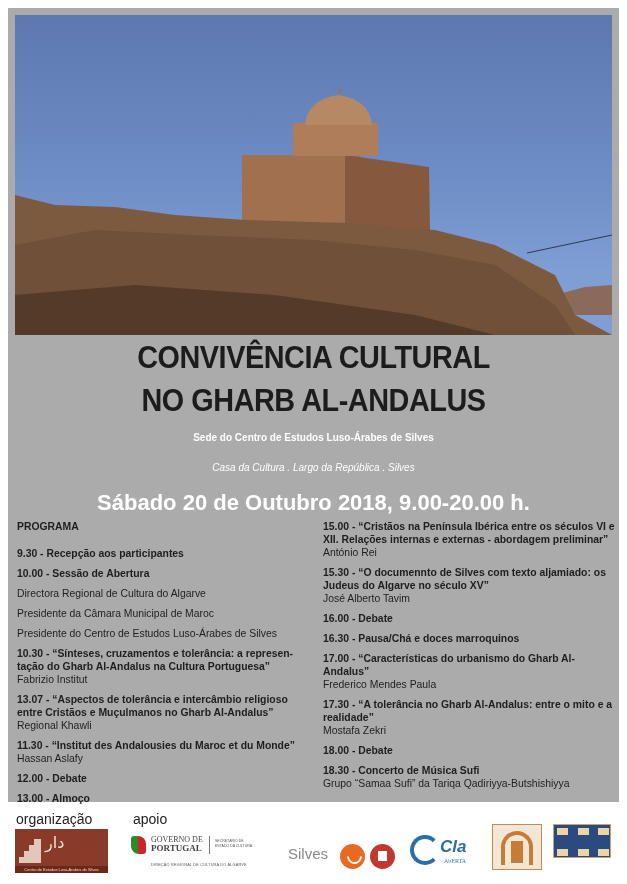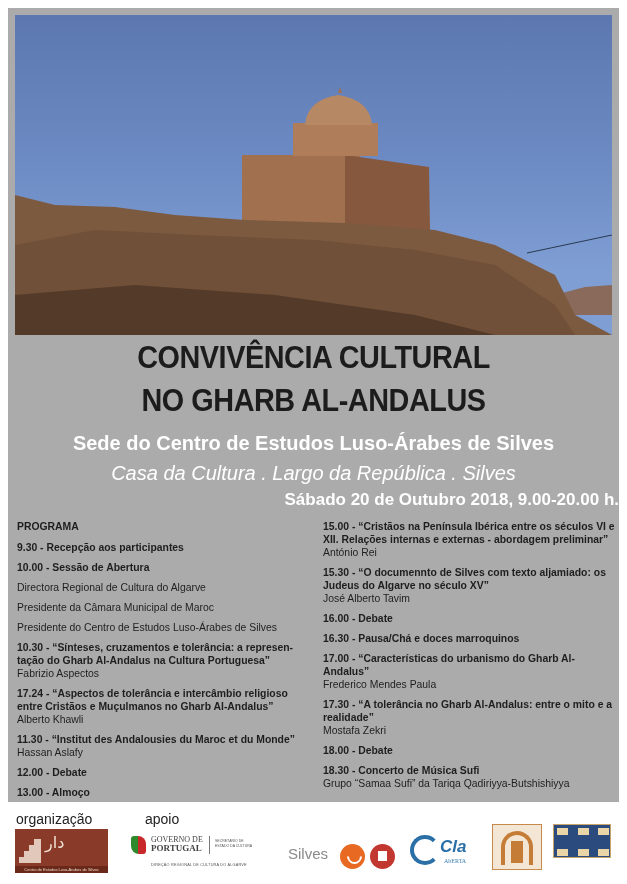--- a/index.html
+++ b/index.html
@@ -21,31 +21,31 @@
       position: absolute; left: 8px; width: 611px; text-align: center;
       font-family: "Liberation Sans", sans-serif; font-weight: bold;
       color: #1c1c1c; font-size: 31px; letter-spacing: -0.5px;
       transform: scaleX(0.93);
     }
     .title.l1 { top: 340px; }
     .title.l2 { top: 383px; }
 
     .sub {
       position: absolute; left: 8px; width: 611px; text-align: center; color: #ffffff;
-      font-size: 20px;
+      font-size: 10px;
     }
     .sub.venue { top: 432px; font-weight: bold; }
     .sub.address { top: 462px; font-weight: normal; font-style: italic; }
-    .sub.date { top: 490px; font-weight: bold; font-size: 17px; text-align: right; }
+    .sub.date { top: 490px; font-weight: bold; font-size: 22px; }
 
     .col { position: absolute; top: 520px; font-size: 10.4px; color: #1e1e1e; line-height: 13px; }
     .col.left { left: 17px; width: 295px; }
     .col.right { left: 323px; width: 296px; }
 
-    .prog-head { font-weight: bold; margin-bottom: 8px; }
+    .prog-head { font-weight: bold; margin-bottom: 14px; }
     .item { margin-bottom: 7px; }
     .item .t { font-weight: bold; }
     .item .p { font-weight: normal; }
 
     .footer-label { position: absolute; top: 811px; font-size: 14px; color: #222; }
     .logo { position: absolute; }
 
     .org-logo { left: 15px; top: 829px; width: 93px; height: 44px; background: #8a3a28; }
     .org-logo .stairs { position:absolute; left:4px; top:10px; width:22px; height:24px; }
     .org-logo .band { position:absolute; left:0; bottom:0; width:100%; height:7px; background:#6a2818; }
@@ -127,25 +127,25 @@
       <div class="p">Directora Regional de Cultura do Algarve</div>
     </div>
   <div class="item">
       <div class="p">Presidente da Câmara Municipal de Maroc</div>
     </div>
   <div class="item">
       <div class="p">Presidente do Centro de Estudos Luso-Árabes de Silves</div>
     </div>
   <div class="item">
     <div class="t">10.30 - “Sínteses, cruzamentos e tolerância: a represen-tação do Gharb Al-Andalus na Cultura Portuguesa”</div>
-    <div class="p">Fabrizio Aspectos</div>
-  </div>
-  <div class="item">
-    <div class="t">17.24 - “Aspectos de tolerância e intercâmbio religioso entre Cristãos e Muçulmanos no Gharb Al-Andalus”</div>
-    <div class="p">Alberto Khawli</div>
+    <div class="p">Fabrizio Institut</div>
+  </div>
+  <div class="item">
+    <div class="t">13.07 - “Aspectos de tolerância e intercâmbio religioso entre Cristãos e Muçulmanos no Gharb Al-Andalus”</div>
+    <div class="p">Regional Khawli</div>
   </div>
   <div class="item">
     <div class="t">11.30 - “Institut des Andalousies du Maroc et du Monde”</div>
     <div class="p">Hassan Aslafy</div>
   </div>
   <div class="item">
       <div class="t">12.00 - Debate</div>
     </div>
   <div class="item">
       <div class="t">13.00 - Almoço</div>
@@ -178,21 +178,21 @@
   <div class="item">
       <div class="t">18.00 - Debate</div>
     </div>
   <div class="item">
     <div class="t">18.30 - Concerto de Música Sufi</div>
     <div class="p">Grupo “Samaa Sufi” da Tariqa Qadiriyya-Butshishiyya</div>
   </div>
 </div>
 
 <div class="footer-label" style="left:16px;">organização</div>
-<div class="footer-label" style="left:133px;margin-left:12px;">apoio</div>
+<div class="footer-label" style="left:133px;">apoio</div>
 
 <div class="logo org-logo">
   <svg class="stairs" viewBox="0 0 22 24">
     <path d="M0 24 L0 18 L5 18 L5 12 L10 12 L10 6 L15 6 L15 0 L22 0 L22 24 Z" fill="#f0e2d4" opacity="0.85"></path>
   </svg>
   <div class="cal">ﺩﺍﺭ</div>
   <div class="band">
       <span>Centro de Estudos Luso-Árabes de Silves</span>
     </div>
 </div>

